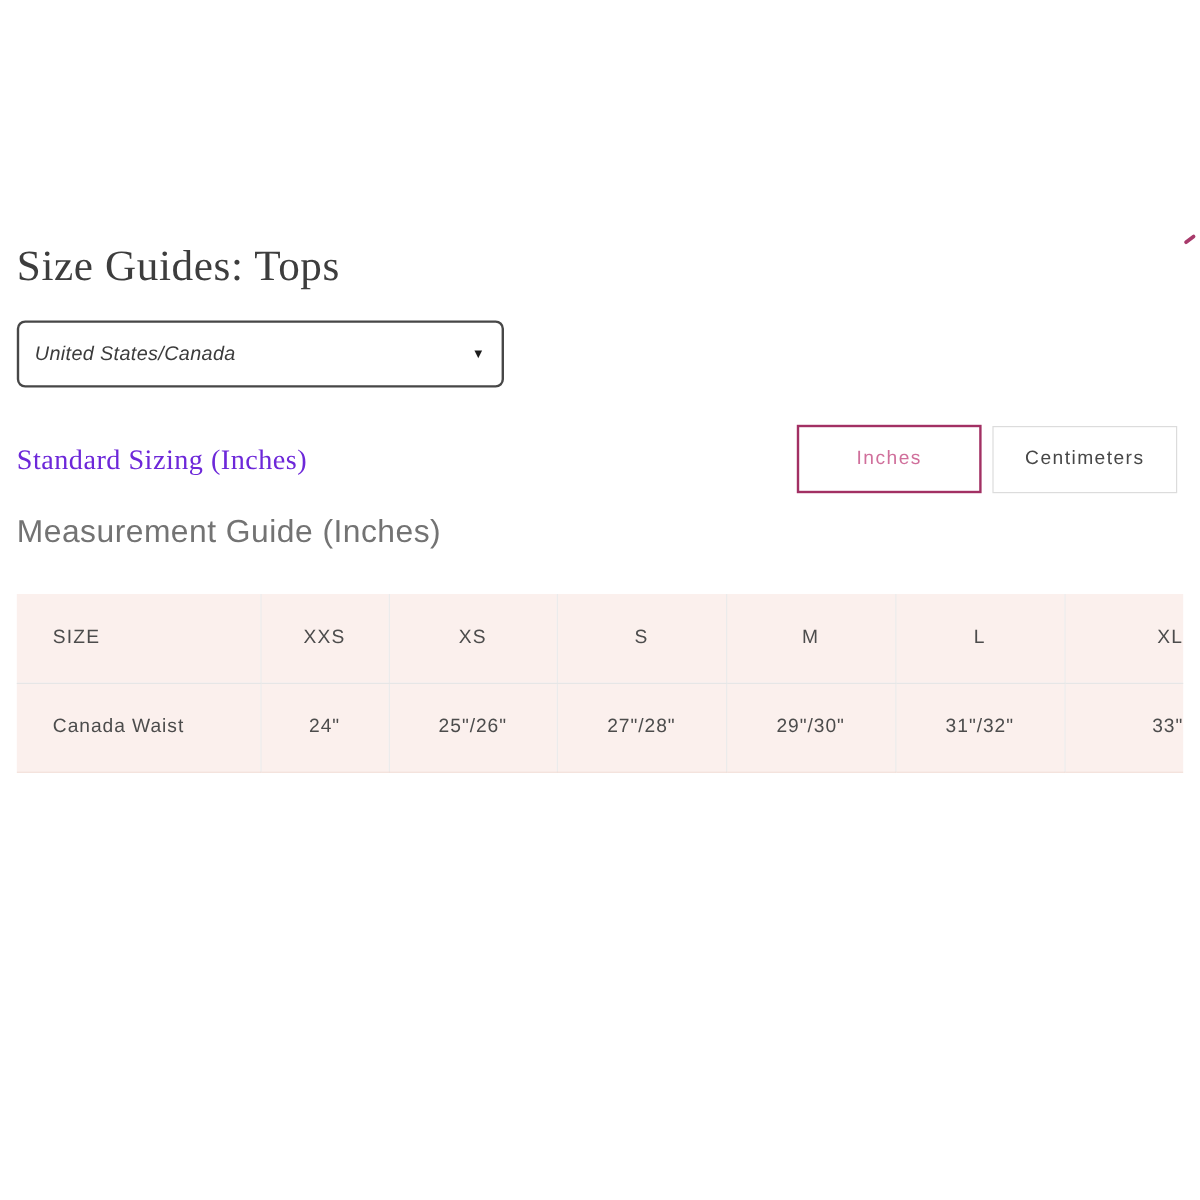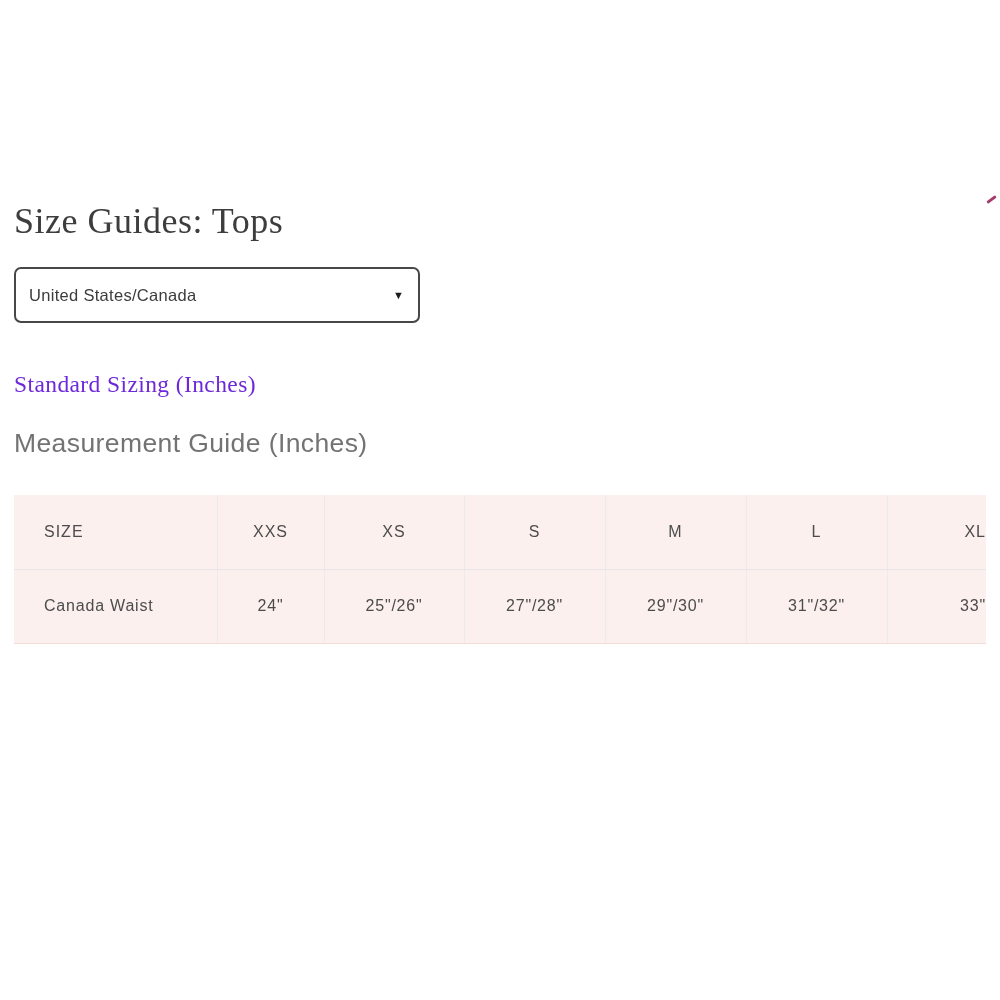--- a/index.html
+++ b/index.html
@@ -35,20 +35,21 @@
     background: #ffffff;
     display: flex;
     align-items: center;
     cursor: pointer;
   }
   .region-select .value {
     padding-left: 13px;
     font-size: 16.5px;
     letter-spacing: 0.3px;
     color: #3c3c3c;
+    font-style: italic;
   }
   .region-select .arrow {
     position: absolute;
     right: 14px;
     top: 50%;
     transform: translateY(-50%);
     font-size: 11px;
     color: #1c1c1c;
   }
 
@@ -147,20 +148,22 @@
   <h1 class="page-title">Size Guides: Tops</h1>
 
   <div class="region-select">
     <span class="value">United States/Canada</span>
     <span class="arrow">▼</span>
   </div>
 
   <div class="section-standard">Standard Sizing (Inches)</div>
 
   <div class="unit-toggle">
+    <div class="unit-btn active">Inches</div>
+    <div class="unit-btn inactive">Centimeters</div>
   </div>
 
   <div class="section-measure">Measurement Guide (Inches)</div>
 
   <table class="size-table">
     <colgroup>
       <col style="width:203px">
         <col style="width:107px">
         <col style="width:140px">
       <col style="width:141px">

